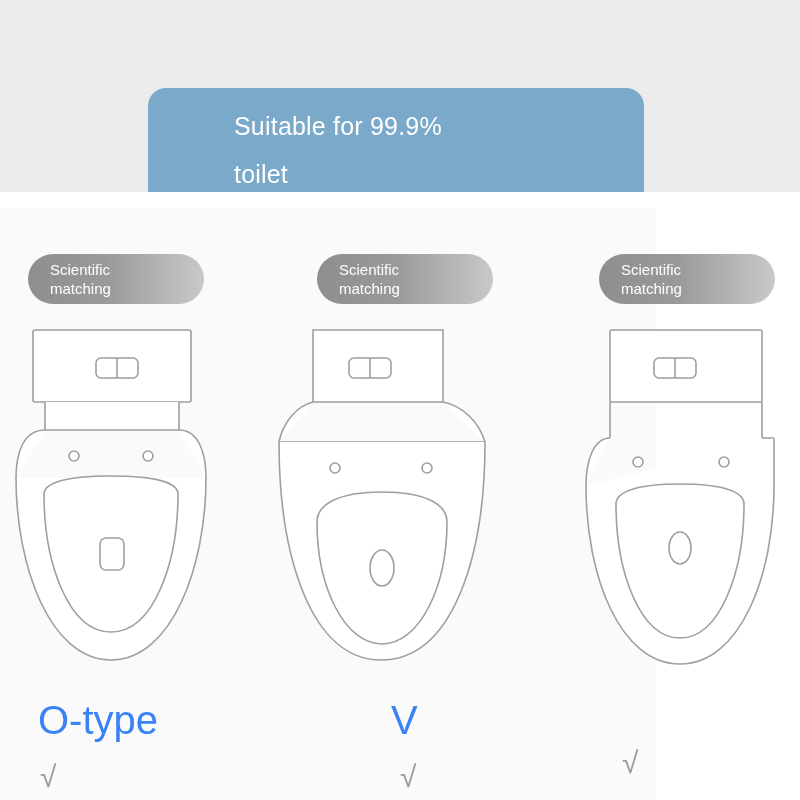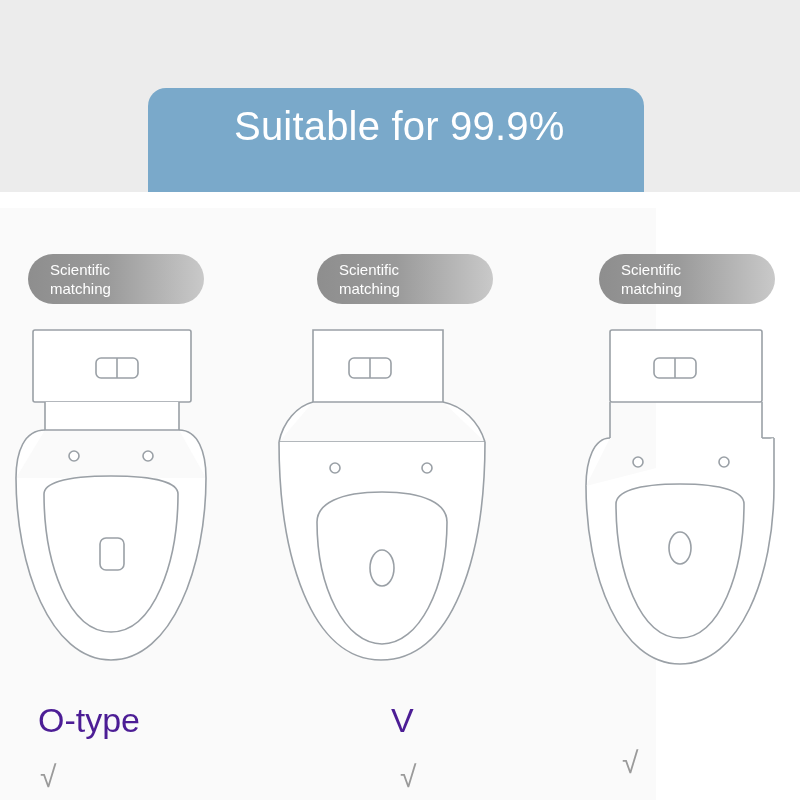--- a/index.html
+++ b/index.html
@@ -31,21 +31,21 @@
     top: 88px;
     width: 496px;
     height: 104px;
     background: #7aa9ca;
     border-radius: 18px 18px 0 0;
     box-sizing: border-box;
     padding: 14px 0 0 86px;
   }
   .banner-text {
     color: #ffffff;
-    font-size: 40px;
+    font-size: 25px;
     line-height: 48px;
     font-weight: 400;
     letter-spacing: 0.2px;
   }
 
   
   .panel {
     position: absolute;
     left: 0;
     top: 208px;
@@ -94,22 +94,22 @@
     top: 118px;
     left: 0;
     width: 266px;
     height: 360px;
   }
   .drawing svg { display: block; }
 
   
   .caption {
     position: absolute;
-    color: #4c1d95;
-    font-size: 34px;
+    color: #3b82f6;
+    font-size: 40px;
     line-height: 40px;
     white-space: nowrap;
   }
   .col-1 .caption { left: 38px; top: 492px; }
   .col-2 .caption { left: 124px; top: 492px; }
   .col-3 .caption { left: 85px; top: 502px; }
 
   .check {
     position: absolute;
     color: #9a9a9a;
@@ -120,20 +120,21 @@
   .col-2 .check { left: 133px; top: 552px; }
   .col-3 .check { left: 88px; top: 538px; }
 </style>
 </head>
 <body>
 
 <div class="top-strip"></div>
 
 <div class="banner">
   <div class="banner-text">Suitable for 99.9%</div>
+  <div class="banner-text">toilet</div>
 </div>
 
 <div class="panel">
 
   <div class="col col-1">
     <div class="tag">
       <span class="tag-text">Scientific matching</span>
     </div>
 
     <div class="drawing">

